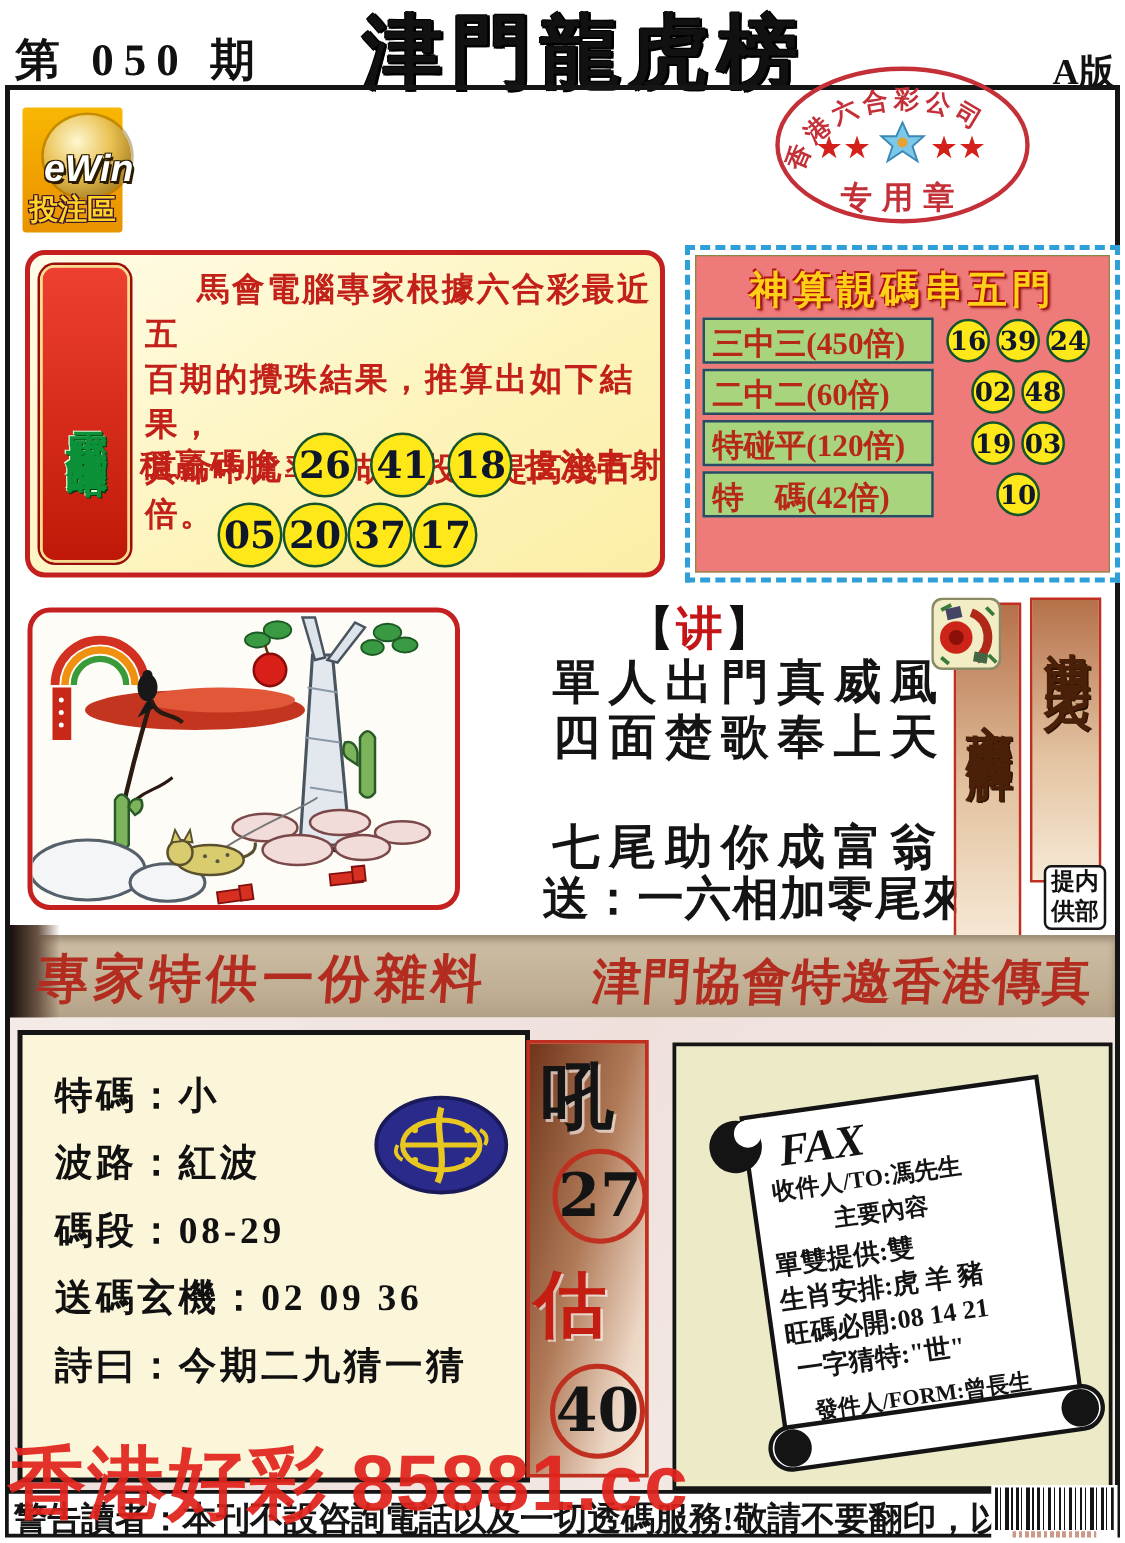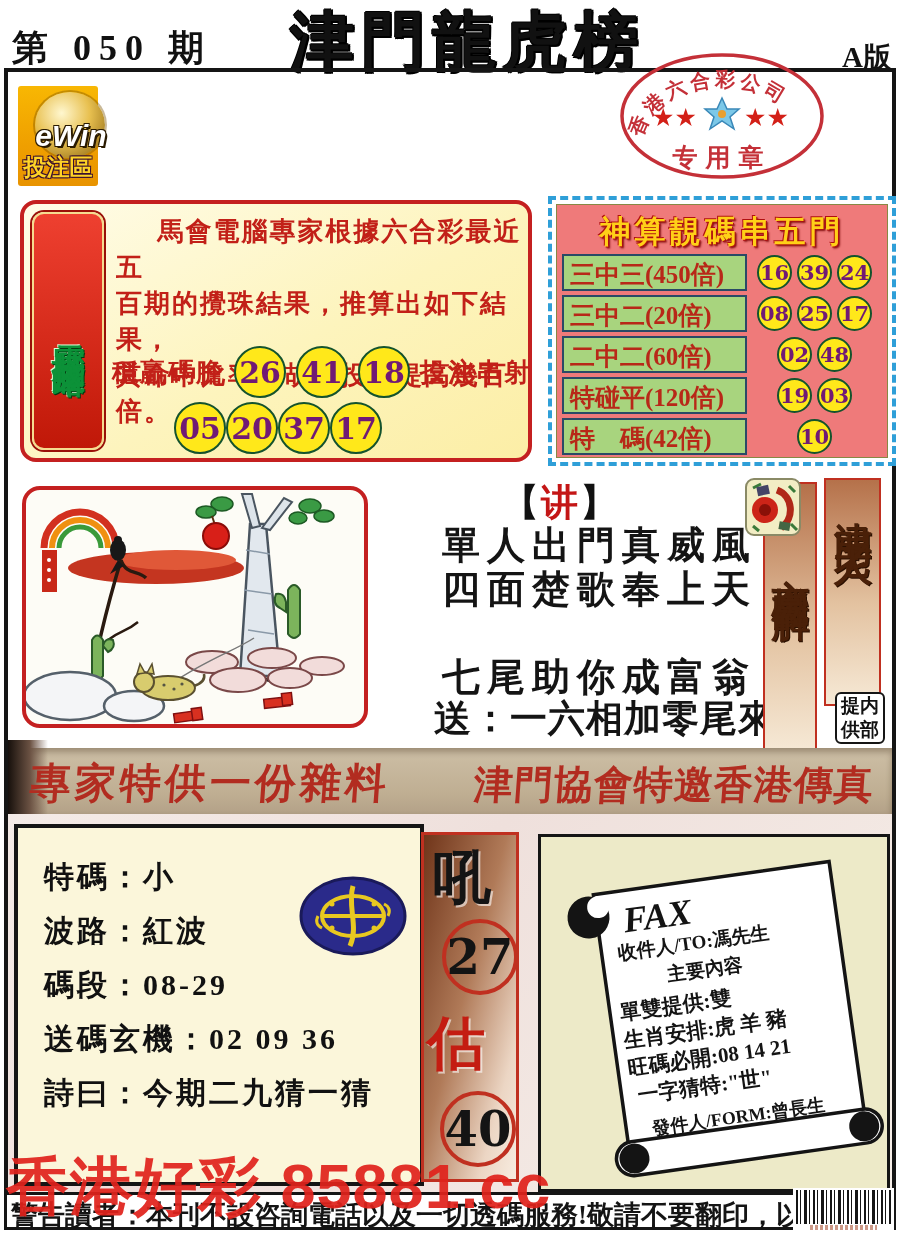--- a/index.html
+++ b/index.html
@@ -49,21 +49,21 @@
   .side-strip .vtext { font-size:33px; font-weight:900; color:#0c9138; letter-spacing:4px;
     text-shadow:1px 1px 0 #053a12, -1px -1px 0 #d8ffd8; }
   .stg-text { position:absolute; left:92px; top:10px; width:412px;
     font-size:26px; font-weight:900; color:#c22018; line-height:36px; letter-spacing:2px; }
   .stg-text .l1 { text-indent:1.6em; }
   .stg-row1 { position:absolute; left:88px; top:142px; width:420px; display:flex; align-items:center; gap:10px; }
   .stg-row2 { position:absolute; left:150px; top:198px; width:320px; display:flex; align-items:center; }
   .stg-label { font-size:26px; font-weight:900; color:#c22018; letter-spacing:2px; white-space:nowrap; }
   .num-circle { width:52px; height:52px; border-radius:50%; background:#ffe81a; border:2px solid #14532d;
     display:flex; align-items:center; justify-content:center;
-    font-family:"DejaVu Serif",serif; font-weight:900; font-size:30px; color:#701a75; flex:none; }
+    font-family:"DejaVu Serif",serif; font-weight:900; font-size:30px; color:#0f172a; flex:none; }
   .num-circle.small { width:35px; height:35px; font-size:21px; border-width:2px; }
 
   
   .odds { left:548px; top:196px; width:348px; height:270px; border:4px dashed #2f9fd8;
     background:#fff; padding:4px; z-index:2; }
   .odds-inner { width:100%; height:100%; background:#ef7a7a; border:1px solid #884; padding:2px 5px; }
   .odds-title { text-align:center; font-size:31px; font-weight:900; color:#ffd018; letter-spacing:4px;
     padding-top:4px; height:44px;
     text-shadow:1px 1px 0 #b01010, -1px -1px 0 #b01010, 2px 2px 2px #801010; }
   .odds-row { display:flex; align-items:center; height:39px; margin-top:2px; }
@@ -196,28 +196,20 @@
 
   <div class="abs odds">
     <div class="odds-inner">
       <div class="odds-title">神算靚碼串五門</div>
       <div class="odds-row">
         <div class="odds-label">三中三(450倍)</div>
         <div class="odds-nums">
           <span class="num-circle small">16</span>
           <span class="num-circle small">39</span>
           <span class="num-circle small">24</span>
-        </div>
-      </div>
-      <div class="odds-row">
-        <div class="odds-label">三中二(20倍)</div>
-        <div class="odds-nums">
-          <span class="num-circle small">08</span>
-          <span class="num-circle small">25</span>
-          <span class="num-circle small">17</span>
         </div>
       </div>
       <div class="odds-row">
         <div class="odds-label">二中二(60倍)</div>
         <div class="odds-nums">
           <span class="num-circle small">02</span>
           <span class="num-circle small">48</span>
         </div>
       </div>
       <div class="odds-row">

